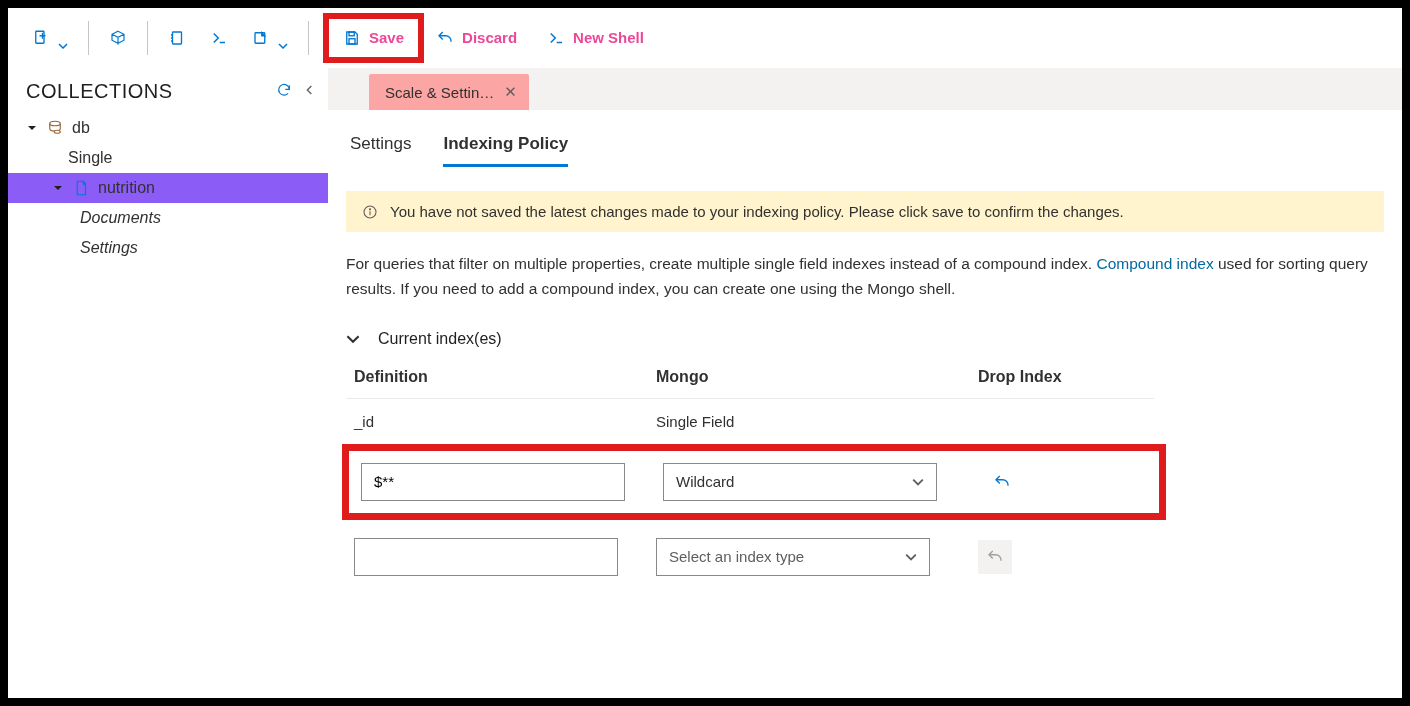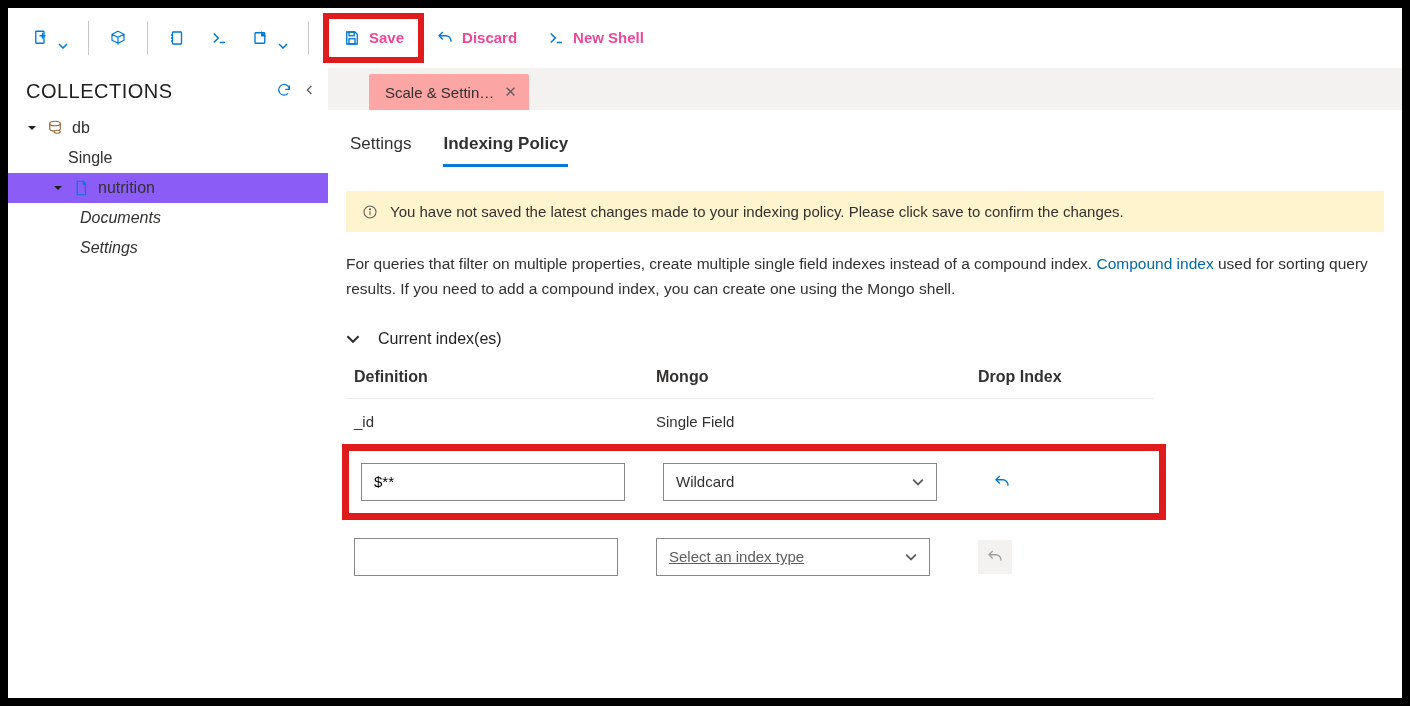--- a/index.html
+++ b/index.html
@@ -222,21 +222,21 @@
     height: 38px;
     padding: 0 12px;
     font-size: 15px;
     width: 274px;
     display:flex;
     align-items:center;
     justify-content: space-between;
     background:#fff;
     cursor:pointer;
   }
-  .select .placeholder { color:#605e5c;text-decoration:underline; }
+  .select .placeholder { color:#605e5c; }
   .select svg { width:12px; height:12px; color:#605e5c; }
   .undo-btn {
     width: 34px;
     height: 34px;
     display:flex;
     align-items:center;
     justify-content:center;
     color:#0078d4;
     cursor:pointer;
   }

